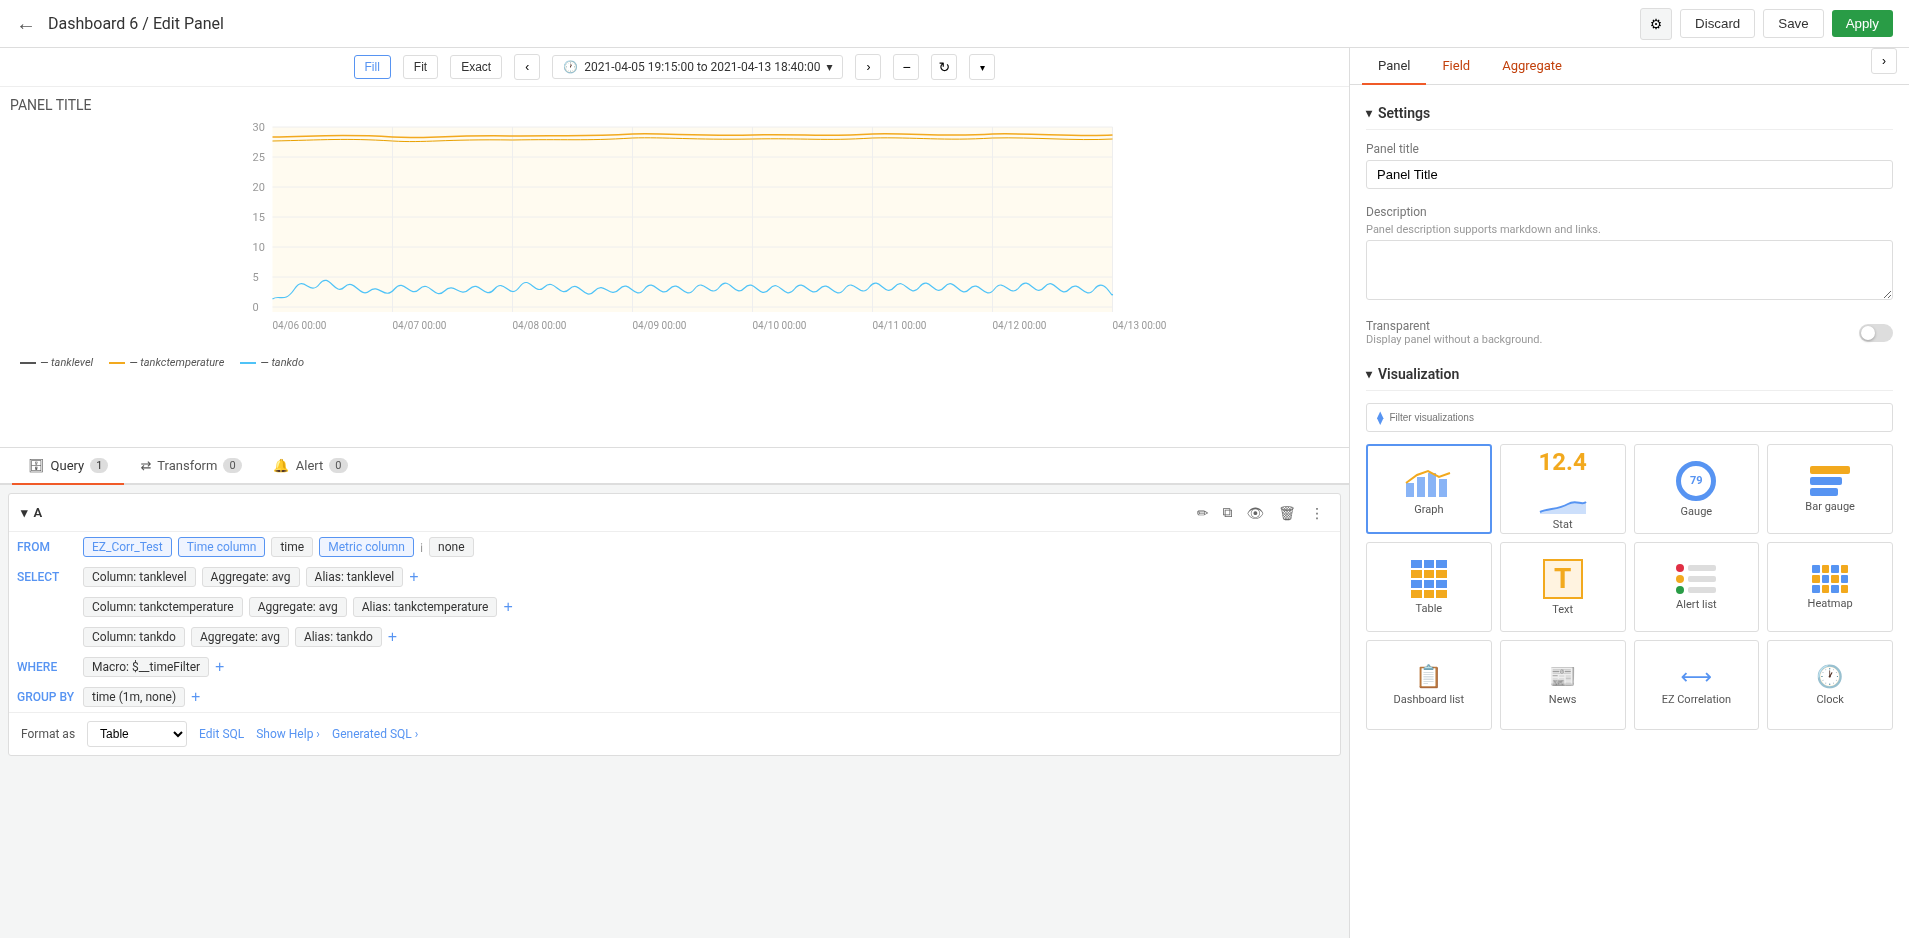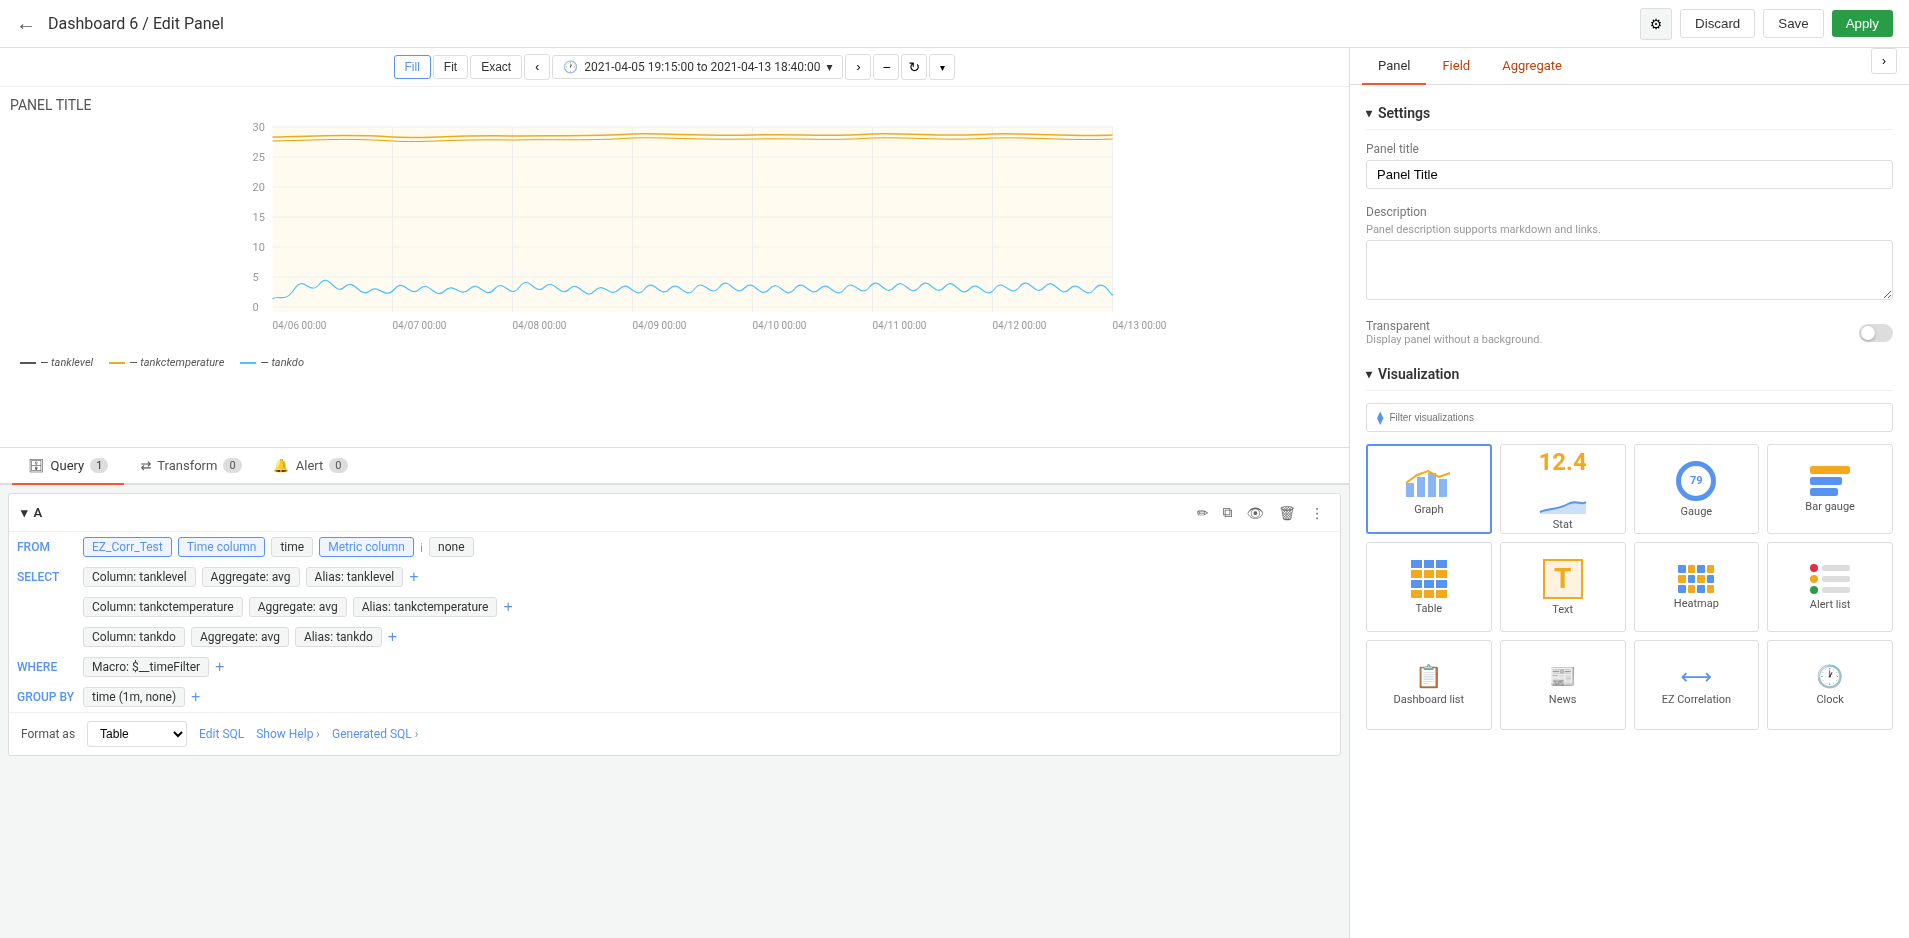--- a/index.html
+++ b/index.html
@@ -20,21 +20,21 @@
     .btn-apply { background: #299c46; border: none; border-radius: 3px; padding: 6px 14px; cursor: pointer; color: #fff; font-weight: 500; }
 
     
     .main-layout { display: flex; height: calc(938px - 48px); }
 
     
     .left-panel { flex: 1; display: flex; flex-direction: column; overflow: hidden; }
 
     
     .chart-area { flex: 0 0 400px; background: #fff; border-bottom: 1px solid #ddd; padding: 0; position: relative; }
-    .chart-toolbar { display: flex; align-items: center; justify-content: center; gap: 2px; padding: 6px 8px; border-bottom: 1px solid #eee; }
+    .chart-toolbar { display: flex; align-items: center; justify-content: center; gap: 12px; padding: 6px 8px; border-bottom: 1px solid #eee; }
     .chart-btn { border: 1px solid #ddd; background: #fff; padding: 4px 10px; border-radius: 3px; cursor: pointer; font-size: 12px; color: #333; }
     .chart-btn.active { border-color: #5794f2; color: #5794f2; }
     .chart-nav-btn { border: 1px solid #ddd; background: #fff; width: 26px; height: 26px; border-radius: 3px; cursor: pointer; display: flex; align-items: center; justify-content: center; font-size: 12px; }
     .time-range-selector { border: 1px solid #ddd; background: #fff; border-radius: 3px; padding: 4px 10px; cursor: pointer; display: flex; align-items: center; gap: 6px; font-size: 12px; }
     .zoom-btn { border: 1px solid #ddd; background: #fff; width: 26px; height: 26px; border-radius: 3px; cursor: pointer; display: flex; align-items: center; justify-content: center; font-size: 14px; }
     .chart-dropdown { border: 1px solid #ddd; background: #fff; width: 26px; height: 26px; border-radius: 3px; cursor: pointer; display: flex; align-items: center; justify-content: center; font-size: 10px; }
 
     .chart-inner { padding: 10px 10px 0 10px; background: #fff; }
     .panel-title { font-size: 14px; color: #555; margin-bottom: 6px; }
 
@@ -416,56 +416,56 @@
           </div>
           <span class="viz-card-label">Table</span>
         </div>
 
         <div class="viz-card">
           <div class="viz-text-icon">T</div>
           <span class="viz-card-label">Text</span>
         </div>
 
         <div class="viz-card">
-          <div class="viz-heatmap-icon" style="display:grid; grid-template-columns: repeat(4,1fr); gap:2px; width:36px;">
-            <div style="background:#5794f2; height:8px; border-radius:1px;"></div>
-            <div style="background:#f2a91e; height:8px; border-radius:1px;"></div>
-            <div style="background:#5794f2; height:8px; border-radius:1px;"></div>
-            <div style="background:#f2a91e; height:8px; border-radius:1px;"></div>
-            <div style="background:#f2a91e; height:8px; border-radius:1px;"></div>
-            <div style="background:#5794f2; height:8px; border-radius:1px;"></div>
-            <div style="background:#f2a91e; height:8px; border-radius:1px;"></div>
-            <div style="background:#5794f2; height:8px; border-radius:1px;"></div>
-            <div style="background:#5794f2; height:8px; border-radius:1px;"></div>
-            <div style="background:#f2a91e; height:8px; border-radius:1px;"></div>
-            <div style="background:#5794f2; height:8px; border-radius:1px;"></div>
-            <div style="background:#f2a91e; height:8px; border-radius:1px;"></div>
-          </div>
-          <span class="viz-card-label">Heatmap</span>
-        </div>
-
-        <div class="viz-card">
           <div class="viz-alertlist-icon" style="width:40px;">
             <div class="viz-al-row" style="display:flex; align-items:center; gap:4px;">
               <div class="viz-al-dot" style="width:8px; height:8px; border-radius:50%; background:#e02f44;"></div>
               <div style="height:6px; background:#ddd; border-radius:2px; flex:1;"></div>
             </div>
             <div class="viz-al-row" style="display:flex; align-items:center; gap:4px;">
               <div class="viz-al-dot" style="width:8px; height:8px; border-radius:50%; background:#f2a91e;"></div>
               <div style="height:6px; background:#ddd; border-radius:2px; flex:1;"></div>
             </div>
             <div class="viz-al-row" style="display:flex; align-items:center; gap:4px;">
               <div class="viz-al-dot" style="width:8px; height:8px; border-radius:50%; background:#299c46;"></div>
               <div style="height:6px; background:#ddd; border-radius:2px; flex:1;"></div>
             </div>
           </div>
           <span class="viz-card-label">Alert list</span>
         </div>
 
         <div class="viz-card">
+          <div class="viz-heatmap-icon" style="display:grid; grid-template-columns: repeat(4,1fr); gap:2px; width:36px;">
+            <div style="background:#5794f2; height:8px; border-radius:1px;"></div>
+            <div style="background:#f2a91e; height:8px; border-radius:1px;"></div>
+            <div style="background:#5794f2; height:8px; border-radius:1px;"></div>
+            <div style="background:#f2a91e; height:8px; border-radius:1px;"></div>
+            <div style="background:#f2a91e; height:8px; border-radius:1px;"></div>
+            <div style="background:#5794f2; height:8px; border-radius:1px;"></div>
+            <div style="background:#f2a91e; height:8px; border-radius:1px;"></div>
+            <div style="background:#5794f2; height:8px; border-radius:1px;"></div>
+            <div style="background:#5794f2; height:8px; border-radius:1px;"></div>
+            <div style="background:#f2a91e; height:8px; border-radius:1px;"></div>
+            <div style="background:#5794f2; height:8px; border-radius:1px;"></div>
+            <div style="background:#f2a91e; height:8px; border-radius:1px;"></div>
+          </div>
+          <span class="viz-card-label">Heatmap</span>
+        </div>
+
+        <div class="viz-card">
           <span class="viz-dashboard-icon">📋</span>
           <span class="viz-card-label">Dashboard list</span>
         </div>
 
         <div class="viz-card">
           <span class="viz-news-icon">📰</span>
           <span class="viz-card-label">News</span>
         </div>
 
         <div class="viz-card">

